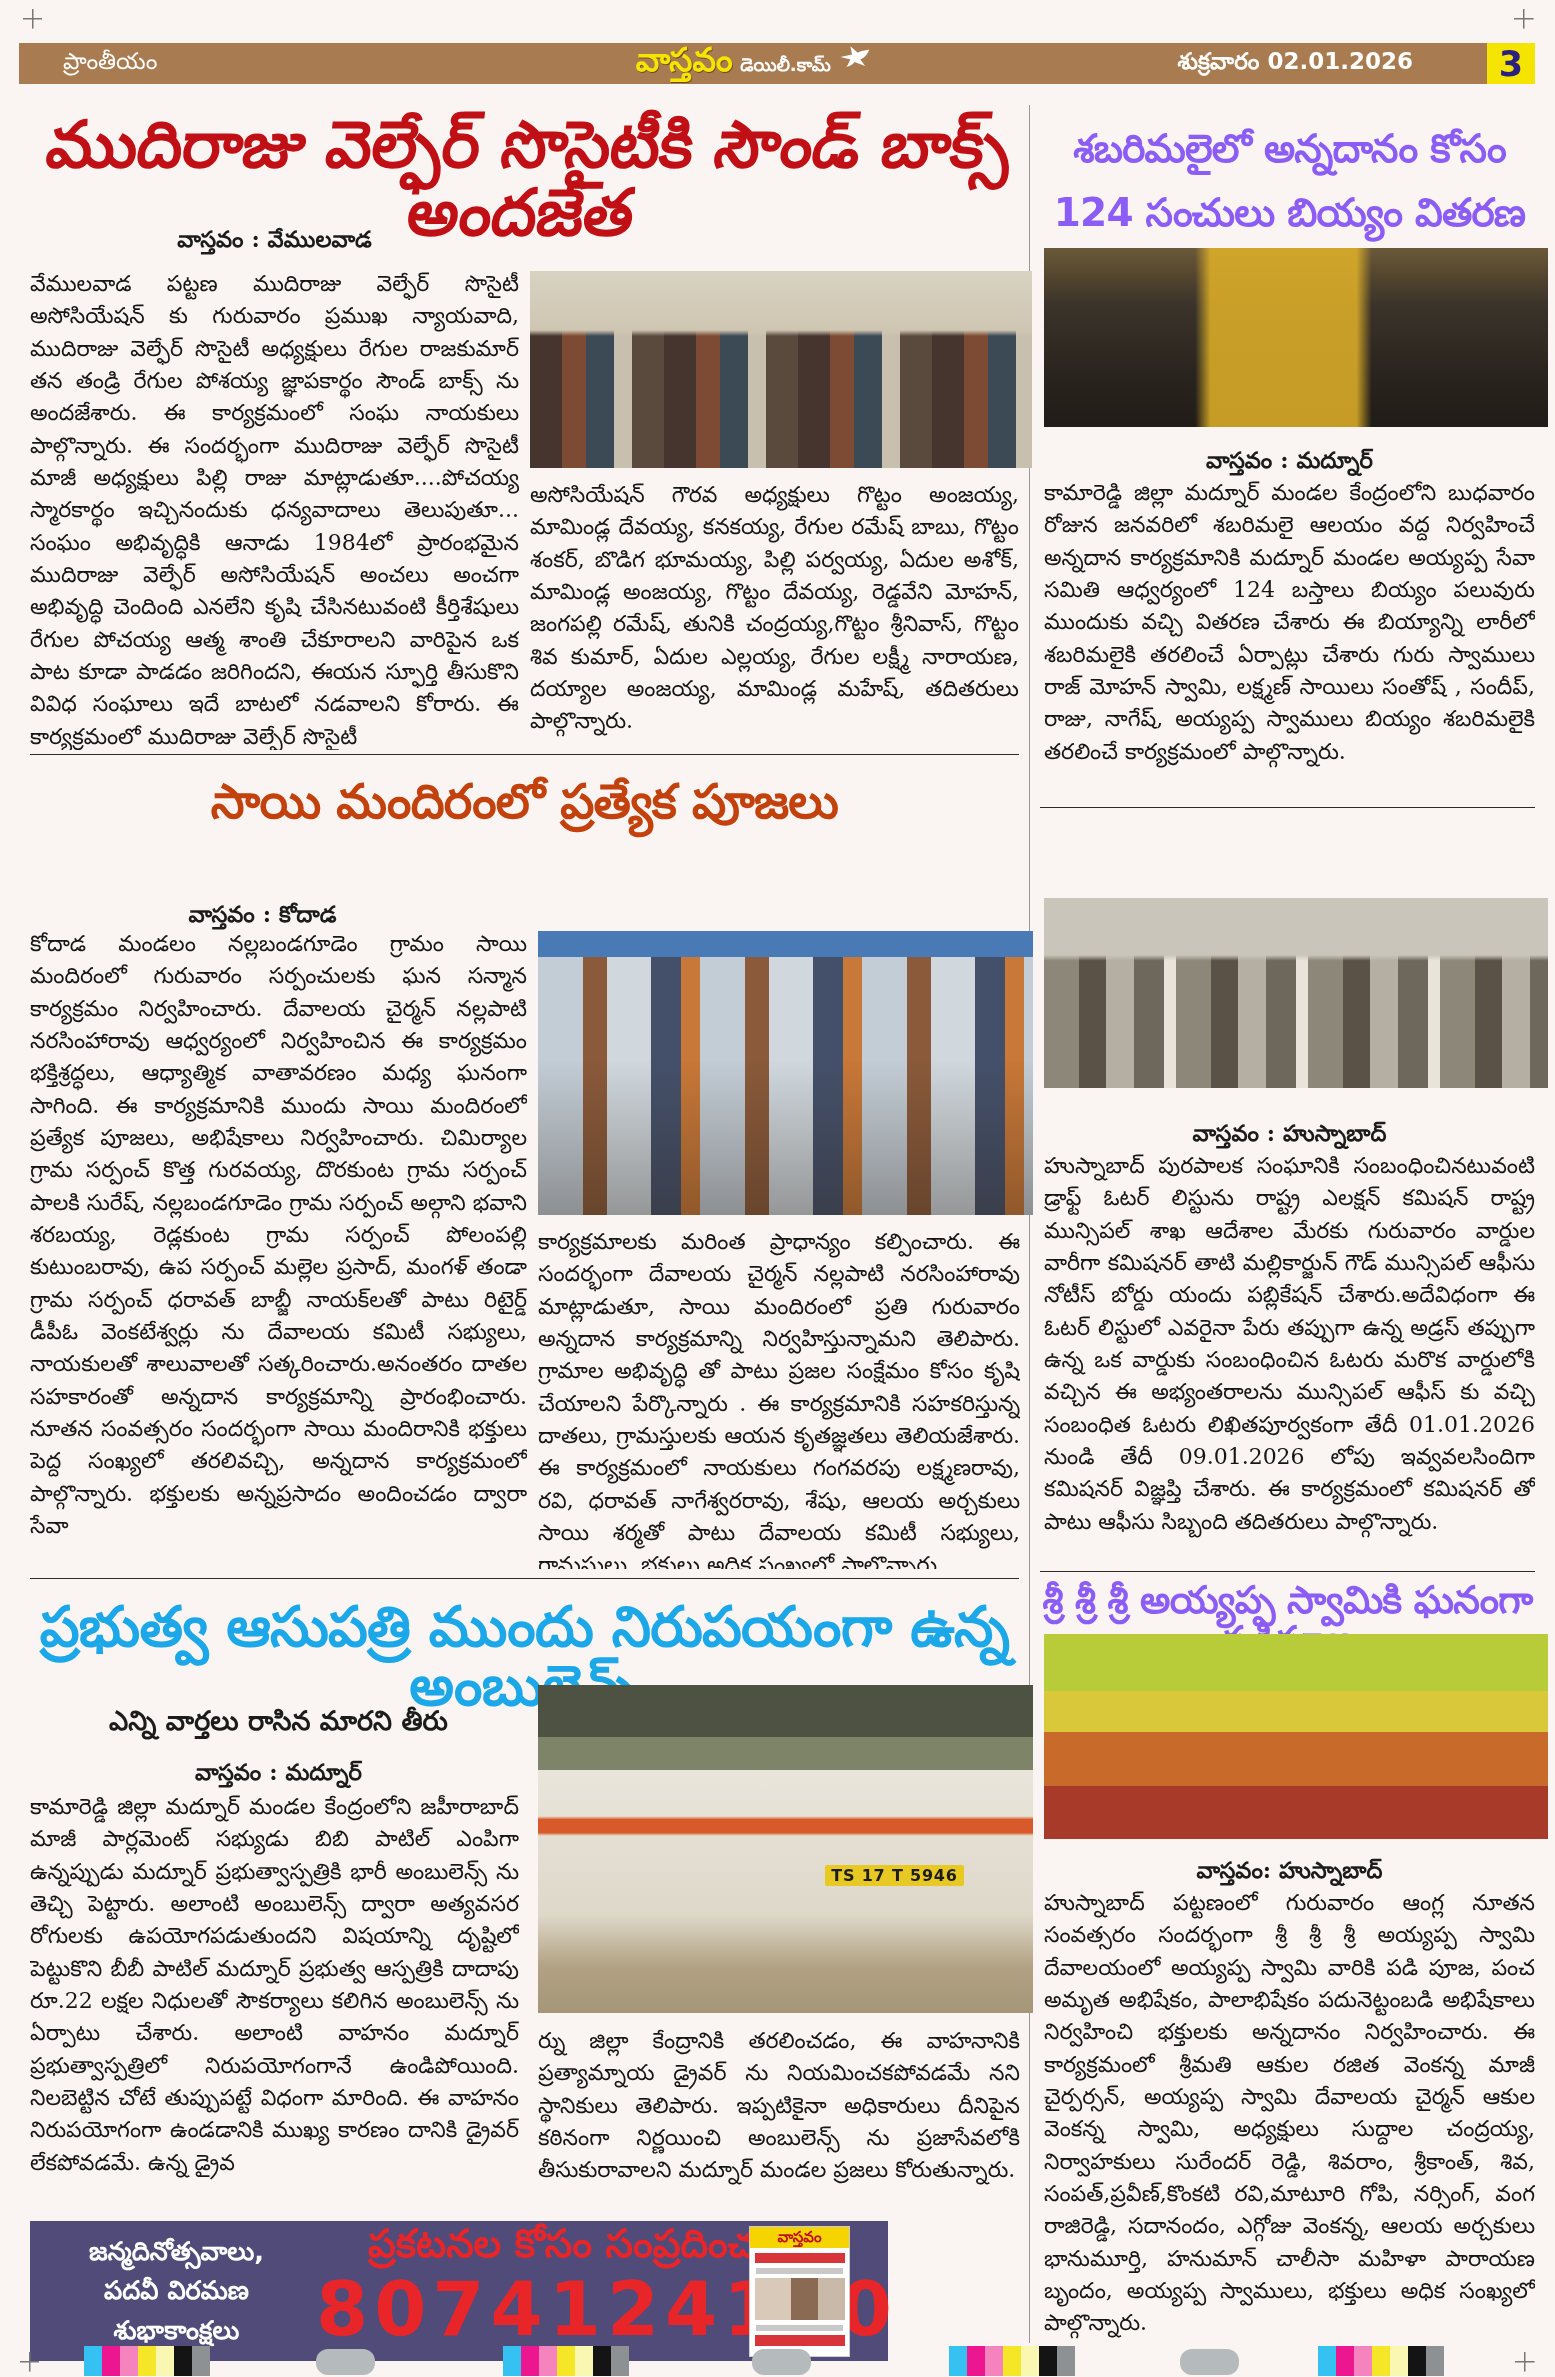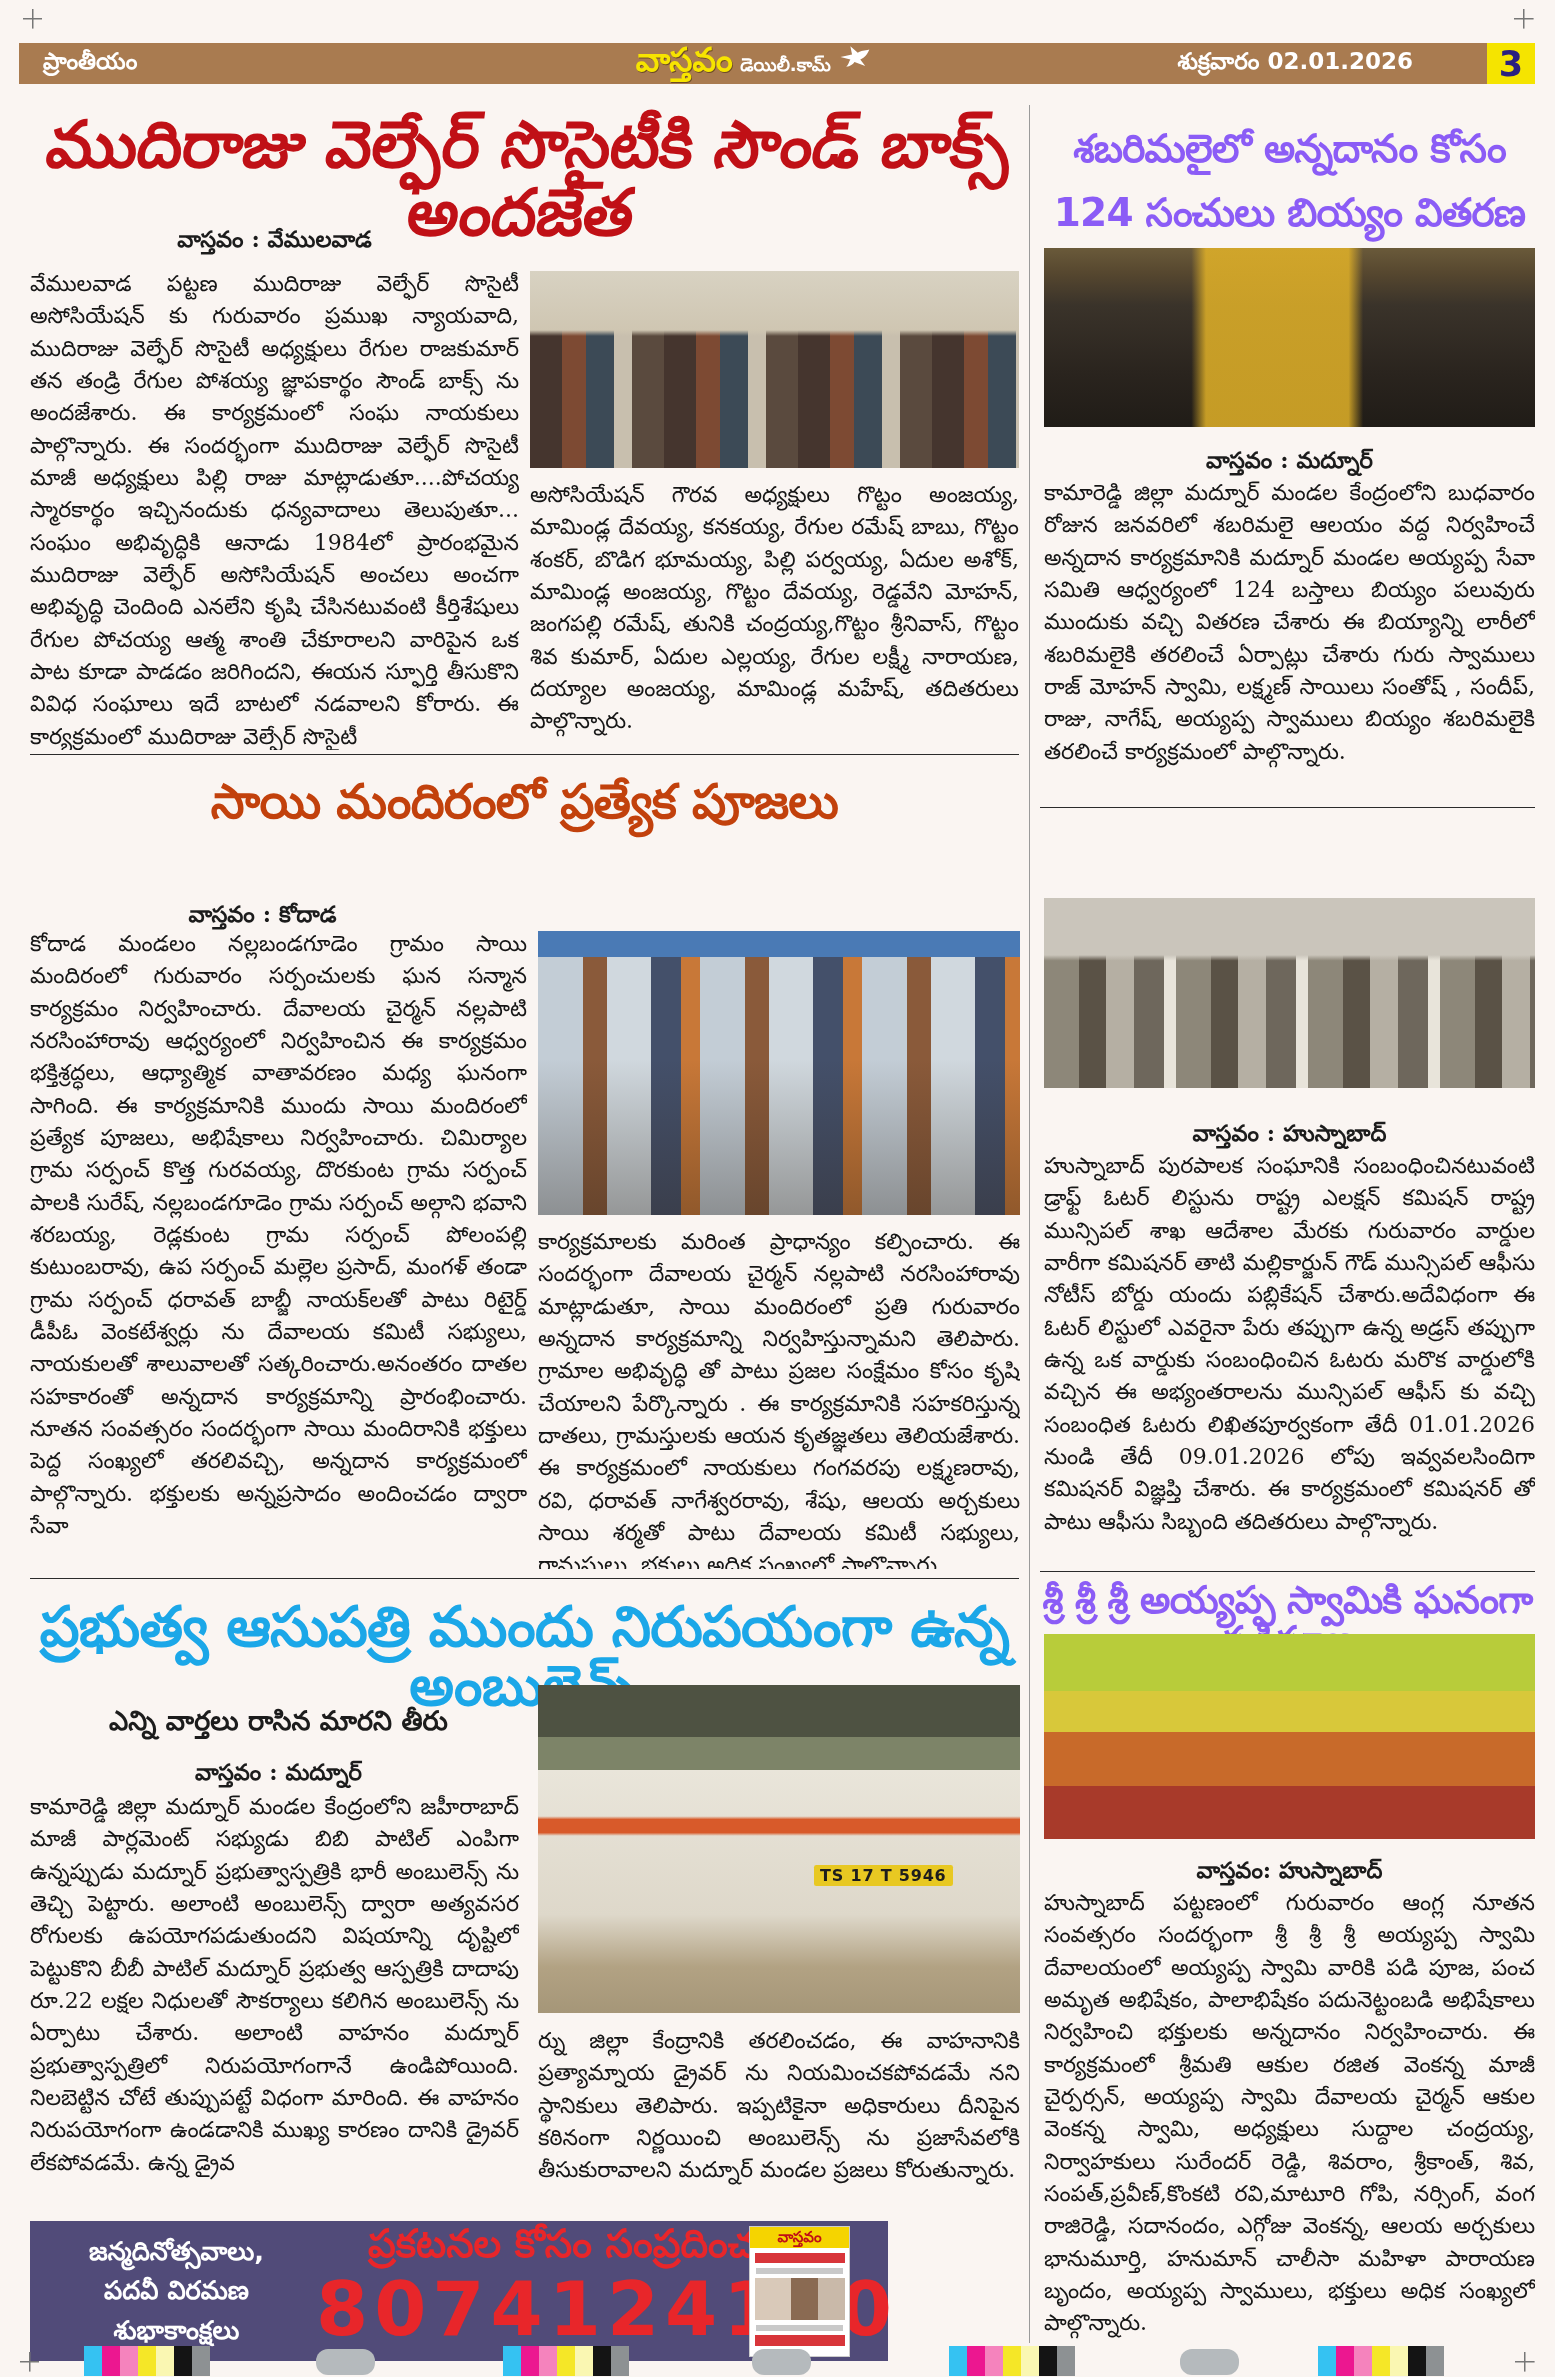--- a/index.html
+++ b/index.html
@@ -1,42 +1,42 @@
 <!DOCTYPE html>
 <html style="font-size:12px"><head>
 <meta charset="utf-8">
 <style>
   html,body{margin:0;padding:0;background:#e9e6e2;}
   #page{position:relative;width:1555px;height:2377px;background:#faf5f2;overflow:hidden;
         font-family:"DejaVu Sans",sans-serif;color:#1c1c1c;}
   .abs{position:absolute;}
   
   .masthead-bar{background:#a97b50;display:flex;align-items:center;}
-  .mh-left{color:#fff;font-size:23px;font-weight:700;padding-left:24px;}
+  .mh-left{color:#fff;font-size:23px;font-weight:400;padding-left:44px;}
   .mh-center{position:absolute;left:0;right:0;text-align:center;display:flex;justify-content:center;align-items:baseline;gap:7.5px;}
   .mh-title{color:#f7e400;font-size:33px;font-weight:800;text-shadow:0.8px 0.8px 0 #6b4a26;}
   .mh-sub{color:#fff;font-size:18px;font-weight:600;}
   .mh-right{position:absolute;right:75px;color:#fff;font-size:23px;font-weight:600;}
   .pagenum-box{background:#f5e400;color:#2a2080;font-size:35px;font-weight:800;
                display:flex;align-items:center;justify-content:center;}
   
   .hl{font-weight:800;text-align:center;line-height:1.05;letter-spacing:-0.8px;}
   .hl-red{color:#c01016;font-size:65px;transform:skewX(-7deg);}
   .hl-orange{color:#c2410c;font-size:48px;}
   .hl-cyan{color:#1ba7e8;font-size:56px;}
   .hl-black{color:#8b5cf6;}
   
   .dateline{font-weight:700;font-size:22.6px;text-align:center;font-family:"DejaVu Serif",serif;}
   .bodytxt{font-size:22px;line-height:1.47;text-align:justify;font-family:"DejaVu Serif",serif;color:#161616;}
   .subhead{font-weight:700;font-size:27px;text-align:center;font-family:"DejaVu Serif",serif;}
   
   .hrule{border-top:1.5px solid #2b2b2b;height:0;}
   .vrule{width:0.8px;background:#9a9a9a;}
   
-  .photo{background-color:#b9b1a2;}
+  .photo{background-color:#b9b1a2;padding-left:13px;}
   .photo-mudiraju{background:
      linear-gradient(180deg,#d8d2c2 0%,#cfc6b2 30%,rgba(0,0,0,0) 33%),
      repeating-linear-gradient(90deg,#45352e 0 32px,#7d4a33 32px 56px,#3c4a56 56px 84px,#c8bfae 84px 102px,#5a4a3e 102px 134px);}
   .photo-sai{background:
      linear-gradient(180deg,#4a7ab5 0 9%,rgba(0,0,0,0) 9%),
      linear-gradient(180deg,rgba(0,0,0,0) 45%,rgba(40,30,20,.35) 100%),
      repeating-linear-gradient(90deg,#c3cdd6 0 45px,#8a5a3a 45px 69px,#d0d8de 69px 113px,#44506a 113px 143px,#c87838 143px 162px);}
   .photo-ambulance{background:
      linear-gradient(180deg,#4e5242 0 16%,#7d8468 16% 26%,rgba(0,0,0,0) 26%),
      linear-gradient(180deg,rgba(0,0,0,0) 40%,#d85a2a 41% 45%,rgba(0,0,0,0) 46%),

